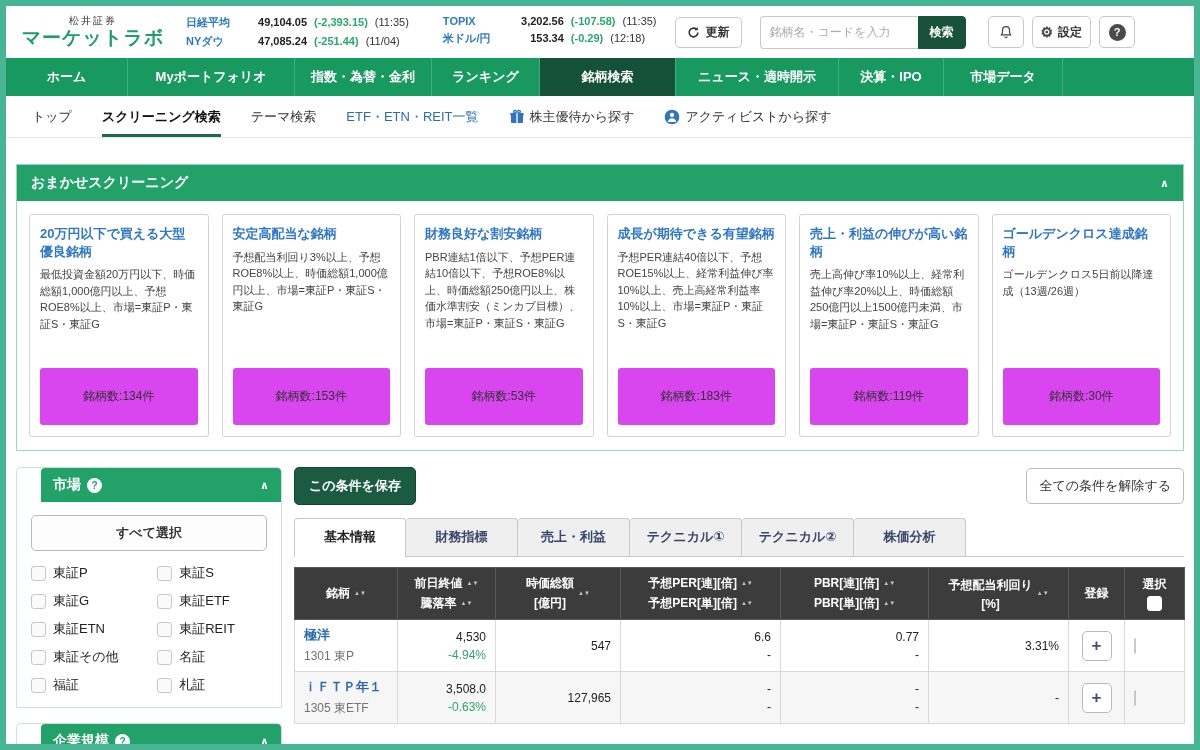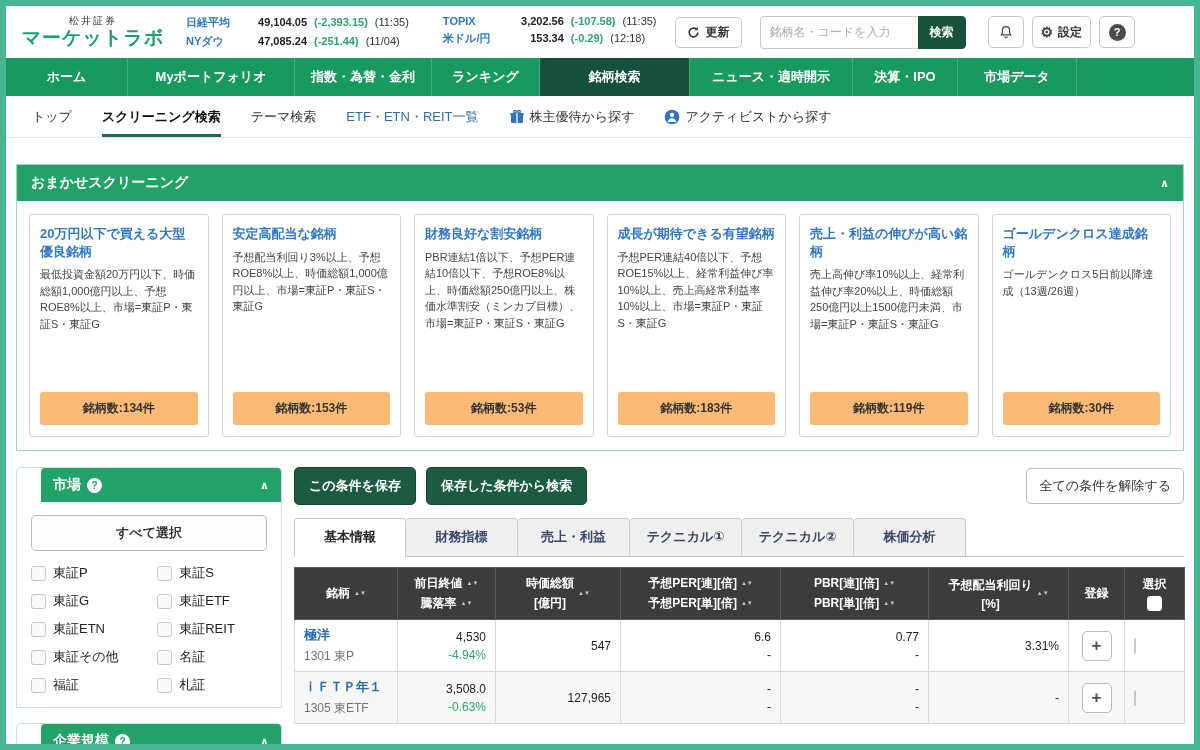--- a/index.html
+++ b/index.html
@@ -40,21 +40,21 @@
   .subnav-item.link { color:#2b6cb0; }
 
   
   .omakase { margin:26px 10px 0; border:1px solid #9fd4bd; }
   .panel-head { background:#22a269; color:#fff; font-weight:bold; font-size:14px; padding:9px 14px; display:flex; justify-content:space-between; align-items:center; }
   .chev { color:#fff; font-size:11px; font-weight:bold; }
   .omakase-body { padding:13px 12px; display:flex; gap:13px; background:#fff; }
   .card { flex:1; border:1px solid #d2d2d2; border-radius:3px; padding:10px 10px 11px; display:flex; flex-direction:column; height:223px; background:#fff; cursor:pointer; }
   .card-title { color:#2e77c8; font-weight:bold; font-size:13px; line-height:1.35; margin-bottom:6px; }
   .card-desc { font-size:11px; color:#444; line-height:1.5; flex:1; }
-  .card-count { background:#fdba74; text-align:center; font-size:12px; font-weight:bold; color:#333; padding:8px 0; border-radius:3px; }
+  .card-count { background:#d946ef; text-align:center; font-size:12px; font-weight:normal; color:#333; padding:20px 0; border-radius:3px; }
 
   
   .lower { display:flex; margin:16px 10px 0; gap:12px; align-items:flex-start; }
   .sidebar { flex:0 0 266px; display:flex; flex-direction:column; gap:15px; }
   .side-panel { border:1px solid #cde3d8; border-radius:5px 5px 0 0; }
   .side-head { background:#22a269; color:#fff; font-weight:bold; font-size:14px; padding:8px 12px; display:flex; align-items:center; gap:6px; border-radius:4px 4px 0 0;margin-left:24px; }
   .side-head .chev { margin-left:auto; }
   .wq-circle { width:15px; height:15px; border-radius:50%; background:#fff; color:#22a269; font-size:10px; font-weight:bold; display:flex; align-items:center; justify-content:center; }
   .side-body { padding:13px 14px; background:#fff; }
   .select-all { width:100%; border:1px solid #b9b9b9; border-radius:5px; background:#fdfdfd; padding:8px 0; font-size:13px; color:#333; font-weight:bold; text-align:center; cursor:pointer; }
@@ -165,21 +165,21 @@
         <span class="q-circle">?</span>
       </button>
     </div>
   </div>
 
   <div class="nav">
     <div class="nav-item" style="width:122px">ホーム</div>
     <div class="nav-item" style="width:167px">Myポートフォリオ</div>
     <div class="nav-item" style="width:137px">指数・為替・金利</div>
     <div class="nav-item" style="width:108px">ランキング</div>
-    <div class="nav-item active" style="width:150px">銘柄検索</div>
+    <div class="nav-item active" style="width:136px">銘柄検索</div>
     <div class="nav-item" style="width:163px">ニュース・適時開示</div>
     <div class="nav-item" style="width:105px">決算・IPO</div>
     <div class="nav-item" style="width:119px">市場データ</div>
   </div>
 
   <div class="subnav">
     <div class="subnav-item">トップ</div>
     <div class="subnav-item active">スクリーニング検索</div>
     <div class="subnav-item">テーマ検索</div>
     <div class="subnav-item link">ETF・ETN・REIT一覧</div>
@@ -307,21 +307,20 @@
           <span class="box"></span>
           <span class="box"></span>
           <span class="box"></span>
         </div>
       </div>
     </div>
 
     <div class="main">
       <div class="actions">
         <button class="btn-dark">この条件を保存</button>
-        <button class="btn-dark">保存した条件から検索</button>
         <button class="btn-clear">全ての条件を解除する</button>
       </div>
 
       <div class="tabs">
         <div class="tab active">基本情報</div>
         <div class="tab">財務指標</div>
         <div class="tab">売上・利益</div>
         <div class="tab">テクニカル①</div>
         <div class="tab">テクニカル②</div>
         <div class="tab">株価分析</div>

